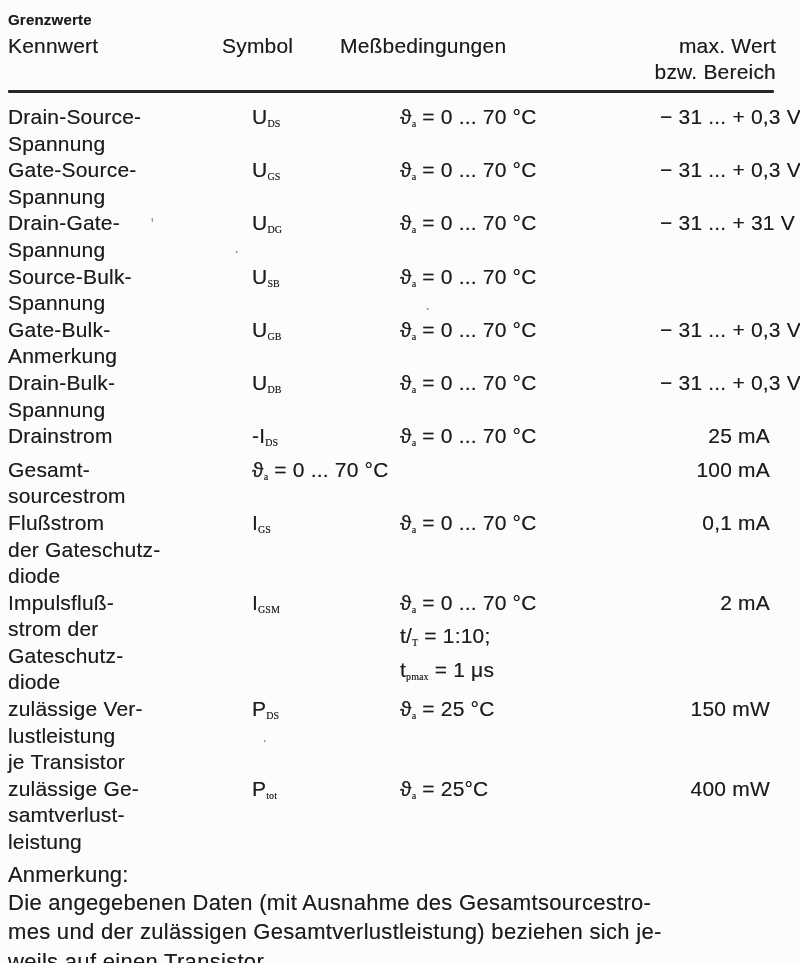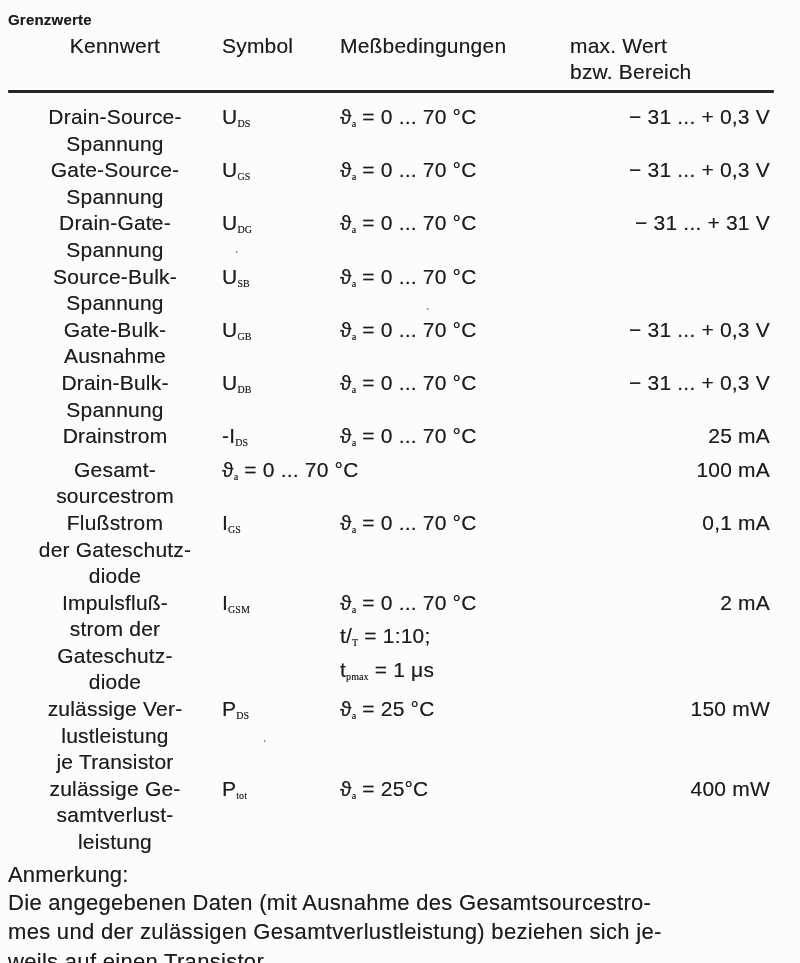--- a/index.html
+++ b/index.html
@@ -40,36 +40,36 @@
     border-radius: 1px;
   }
   .tbody {
     margin-top: 11px;
     font-size: 21px;
     line-height: 26.6px;
   }
   .row {
     display: flex;
     align-items: flex-start;
+    gap: 30px;
   }
   .cell { flex-shrink: 0; }
   .c-name {
     width: 214px;
     white-space: pre-line;
-    text-align: center;
   }
   .c-sym  { width: 118px; }
   .c-cond { width: 230px; }
   .c-val  {
     flex: 1;
     text-align: right;
     padding-right: 6px;
     white-space: nowrap;
   }
-  .hdr-val { text-align: left; padding-right: 0; }
+  .hdr-val { text-align: right; padding-right: 0; }
   .sym-sub, .cond-sub {
     font-size: 10px;
     vertical-align: -3px;
     letter-spacing: 0.1px;
     font-family: Liberation Serif, serif;
   }
   .note {
     margin-top: 5px;
     font-size: 22px;
   }
@@ -142,21 +142,21 @@
     <div class="cell c-name">Source-Bulk-
 Spannung</div>
     <div class="cell c-sym"><span class="sym-pre"></span><span class="sym-base">U</span><span class="sym-sub">SB</span></div>
     <div class="cell c-cond">
   <div class="condline"><span class="cond-pre">ϑ</span><span class="cond-sub">a</span><span class="cond-post"> = 0 ... 70 °C</span></div>
 </div>
   </div>
 
   <div class="row">
     <div class="cell c-name">Gate-Bulk-
-Ausnahme</div>
+Anmerkung</div>
     <div class="cell c-sym"><span class="sym-pre"></span><span class="sym-base">U</span><span class="sym-sub">GB</span></div>
     <div class="cell c-cond">
   <div class="condline"><span class="cond-pre">ϑ</span><span class="cond-sub">a</span><span class="cond-post"> = 0 ... 70 °C</span></div>
 </div>
     <div class="cell c-val">− 31 ... + 0,3 V</div>
   </div>
 
   <div class="row">
     <div class="cell c-name">Drain-Bulk-
 Spannung</div>

